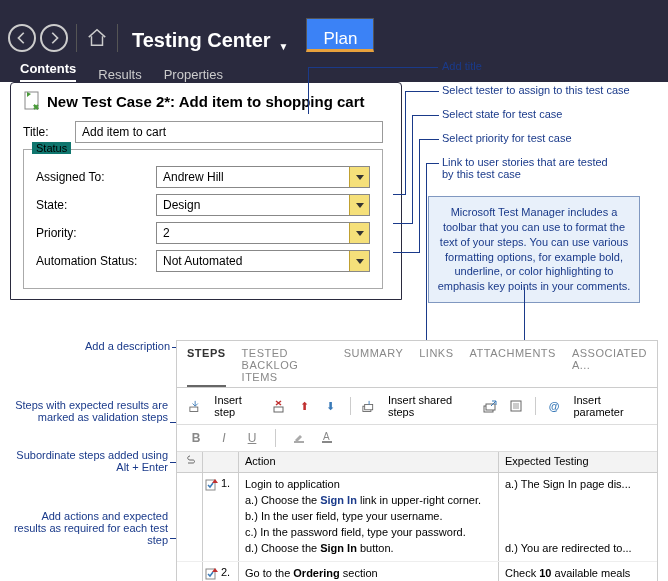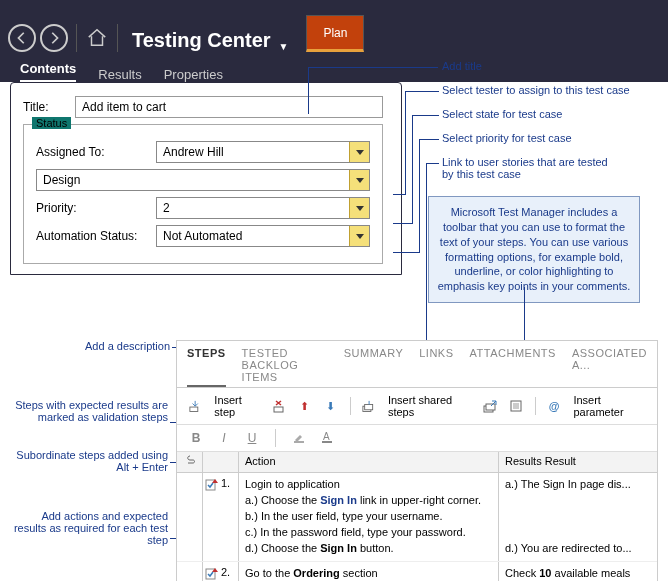--- a/index.html
+++ b/index.html
@@ -7,21 +7,21 @@
   
   
   .header { background: #2a2a3e; color: #fff; height: 52px; display: flex; align-items: flex-end; padding: 0 6px; }
   .nav-circle { width: 28px; height: 28px; border: 2px solid #ccc; border-radius: 50%; display: inline-flex; align-items: center; justify-content: center; margin: 0 2px; cursor: pointer; }
   .nav-circle svg { width: 14px; height: 14px; fill: #ccc; }
   .vsep { width: 1px; height: 28px; background: #555; margin: 0 6px; }
   .home-btn { width: 28px; height: 28px; display: inline-flex; align-items: center; justify-content: center; cursor: pointer; }
   .home-btn svg { width: 22px; height: 22px; fill: none; stroke: #ccc; stroke-width: 1.6; }
   .app-title { font-size: 20px; font-weight: bold; margin: 0 8px; }
   .dd-arrow { font-size: 10px; margin-right: 18px; }
-  .plan-btn { background: #c2410c; border: 1px solid #555; padding: 10px 16px 9px; font-size: 12px; color: #fff; cursor: pointer; border-bottom: 3px solid #e8a13c; }
+  .plan-btn { background: #3b82f6; border: 1px solid #555; padding: 10px 16px 0; font-size: 17px; color: #fff; cursor: pointer; border-bottom: 3px solid #e8a13c; }
   
   
   .subtabs { background: #2a2a3e; color: #ccc; height: 30px; display: flex; align-items: flex-end; padding: 0 20px; gap: 22px; font-size: 13px; }
   .subtabs .active { color: #fff; font-weight: bold; border-bottom: 2px solid #fff; padding-bottom: 4px; }
   .subtabs span { cursor: pointer; }
   
   
   .card { position: absolute; left: 10px; top: 82px; right: 266px; background: #fff; border: 1px solid #2a2a3e; border-radius: 4px 4px 0 0; padding: 8px 18px 10px 12px; }
   .card-title-row { display: flex; align-items: center; gap: 6px; margin-bottom: 10px; }
   .card-title { font-size: 15px; font-weight: bold; }
@@ -101,34 +101,44 @@
   <div class="plan-btn">Plan</div>
 </div>
 
 <div class="subtabs">
   <span class="active">Contents</span>
   <span>Results</span>
   <span>Properties</span>
 </div>
 
 <div class="card">
+  <div class="card-title-row">
+    <svg class="doc-icon" viewBox="0 0 18 20">
+      <rect x="2" y="1" width="13" height="17" fill="#fff" stroke="#888"></rect>
+      <path d="M4 1 L4 6 L8 3 Z" fill="#4a9a3a"></path>
+      <path d="M11 14 L15 18" stroke="#4a9a3a" stroke-width="2"></path>
+      <path d="M15 14 L11 18 M11 14 L15 18" stroke="#4a9a3a" stroke-width="2"></path>
+    </svg>
+    <span class="card-title">New Test Case 2*: Add item to shopping cart</span>
+  </div>
   <div class="field-row">
     <label>Title:</label>
     <input class="title-input" value="Add item to cart" style="">
   </div>
   <div class="status-group">
     <span class="status-legend">Status</span>
     <div class="status-row">
       <label>Assigned To:</label>
       <div class="combo">
         <input value="Andrew Hill" style="">
         <div class="cbtn"></div>
       </div>
     </div>
     <div class="status-row">
+      <label>State:</label>
       <div class="combo">
         <input value="Design" style="">
         <div class="cbtn"></div>
       </div>
     </div>
     <div class="status-row">
       <label>Priority:</label>
       <div class="combo">
         <input value="2" style="">
         <div class="cbtn"></div>
@@ -271,21 +281,21 @@
     </span>
   </div>
   <div class="grid-head">
     <div class="col-att">
       <svg width="12" height="12" viewBox="0 0 12 12">
           <path d="M6 1 C3 1 3 5 6 5 L9 5 C11 5 11 8 9 8 L4 8" stroke="#666" fill="none"></path>
         </svg>
     </div>
     <div class="col-num"></div>
     <div class="col-act">Action</div>
-    <div class="col-exp">Results Result</div>
+    <div class="col-exp">Expected Testing</div>
   </div>
 
   <div class="grid-row">
     <div class="col-att"></div>
     <div class="col-num">
       <svg class="step-icon" viewBox="0 0 14 14">
           <rect x="1" y="3" width="9" height="10" fill="#fff" stroke="#888"></rect>
           <path d="M7 6 L10 2 L13 6" fill="#c03030"></path>
           <path d="M3 8 L5 10 L8 6" stroke="#3a7ab8" fill="none" stroke-width="1.5"></path>
         </svg>

